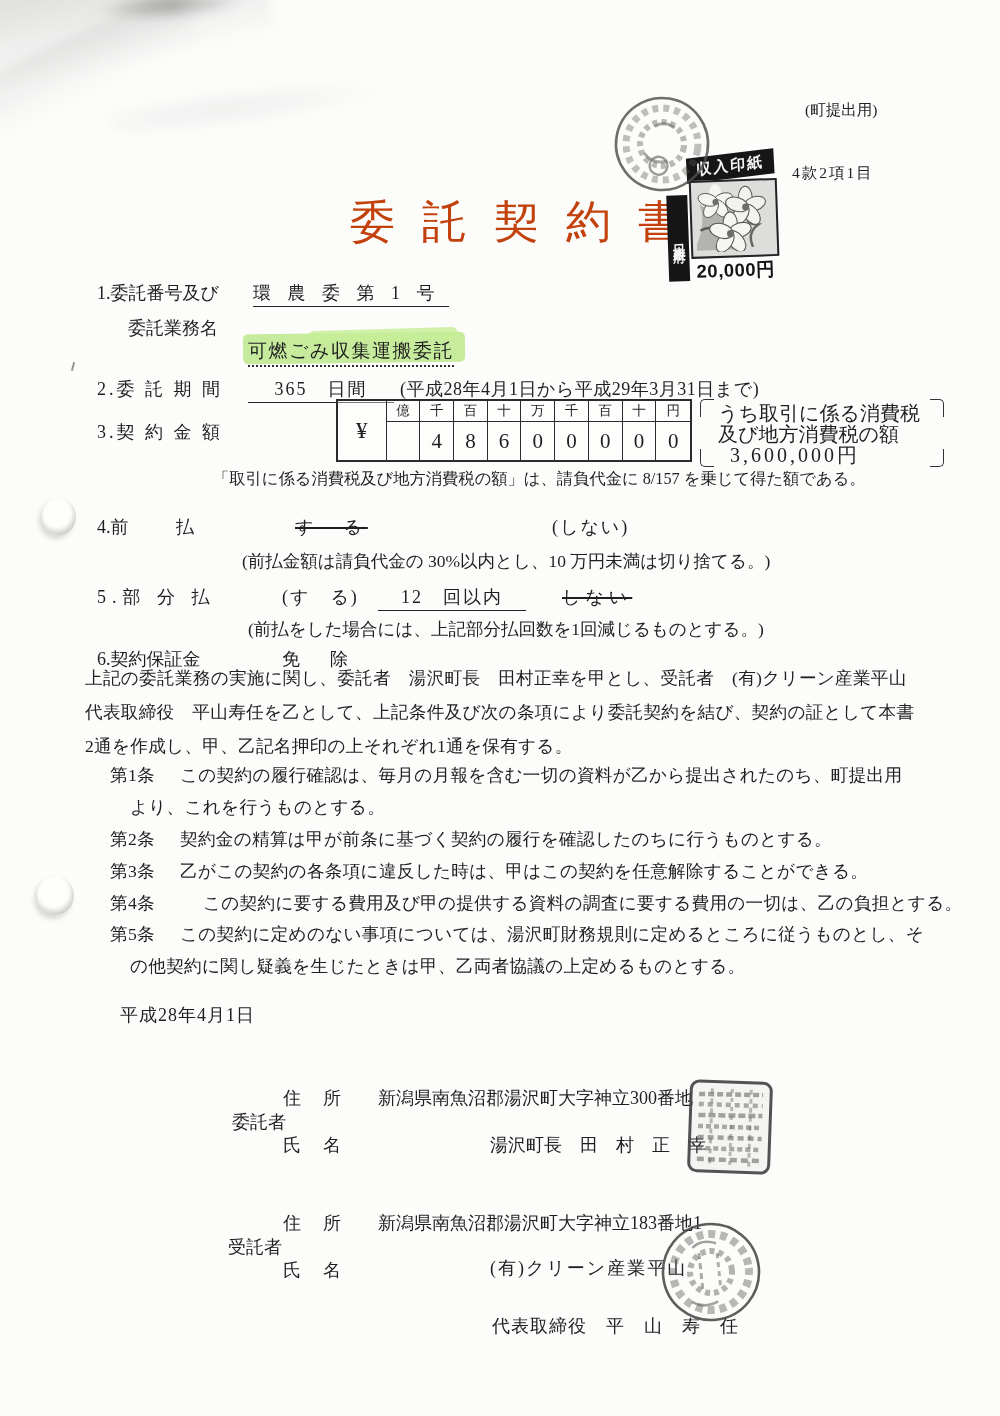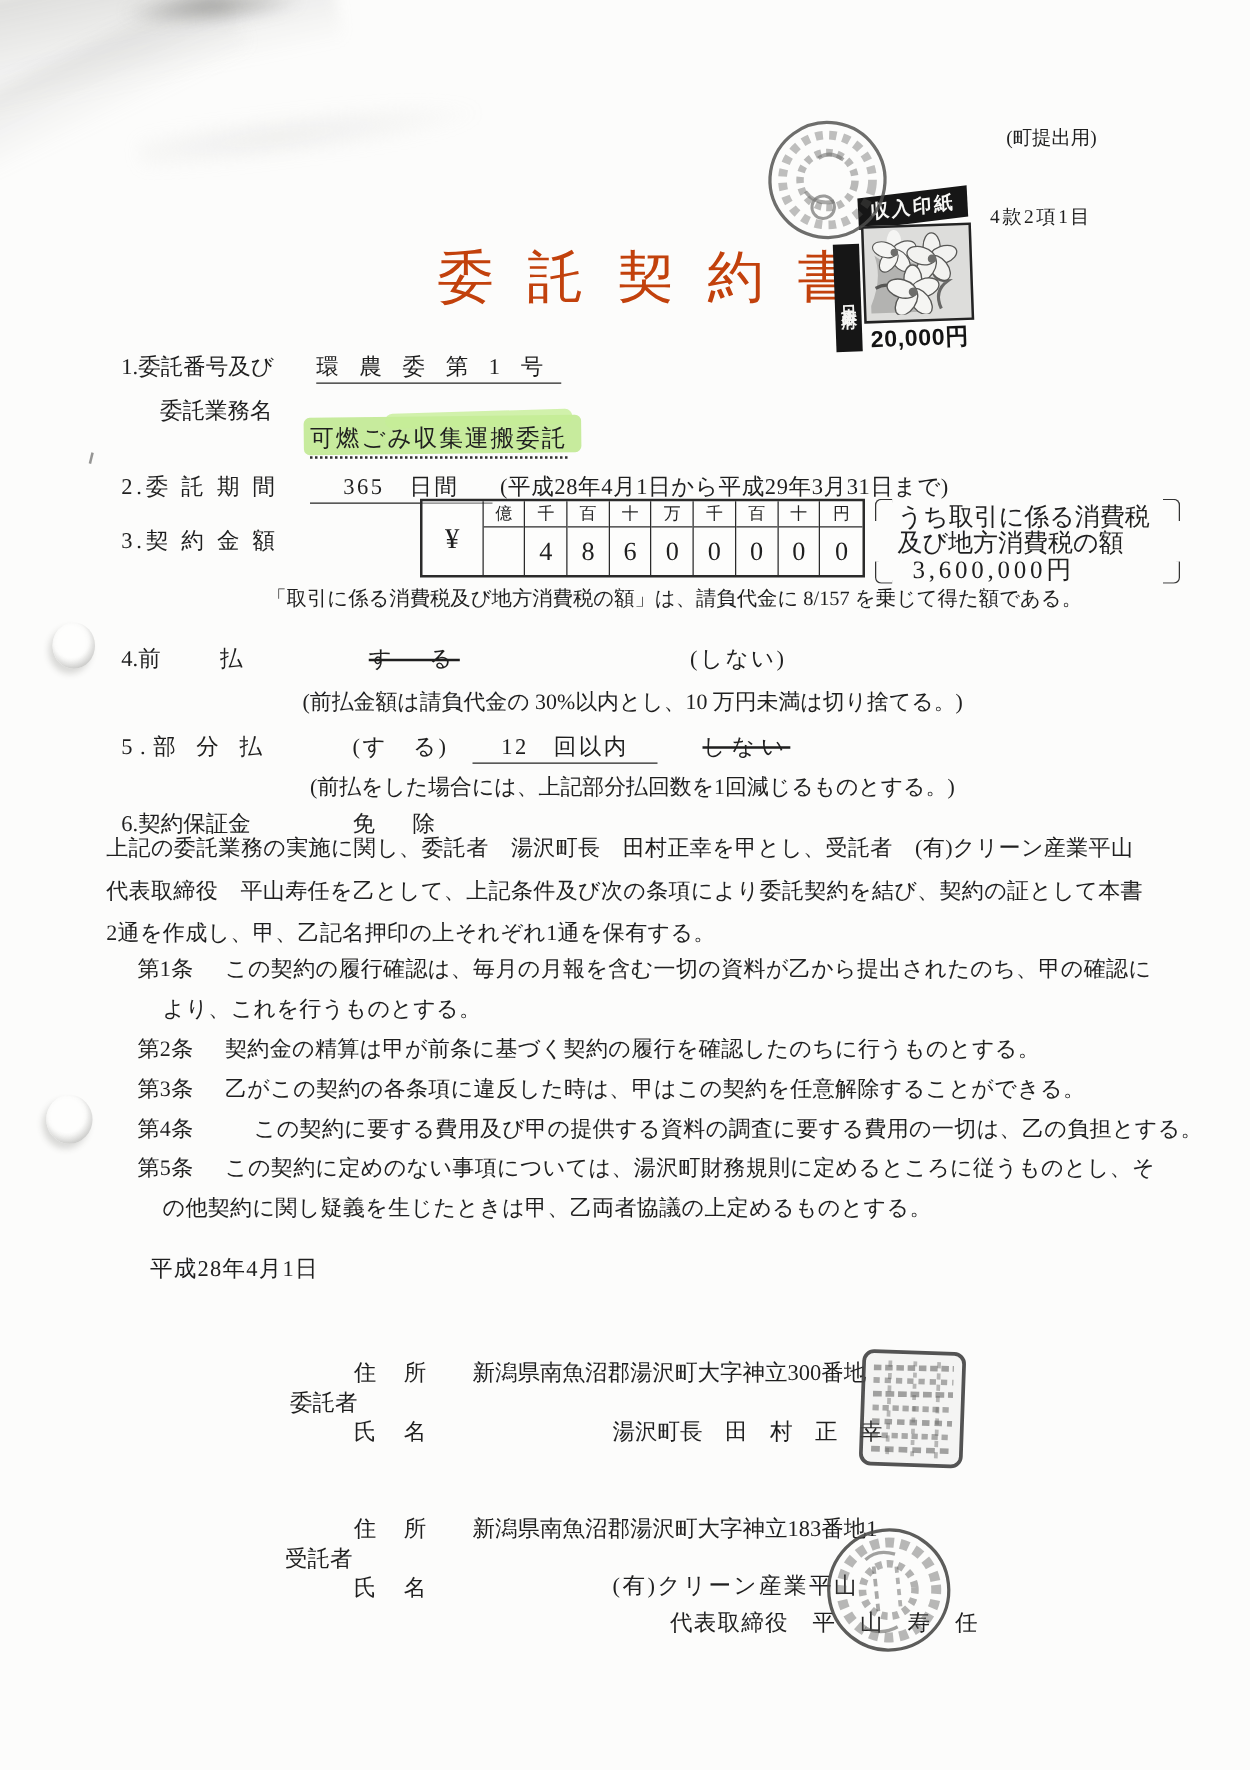--- a/index.html
+++ b/index.html
@@ -230,21 +230,21 @@
 <div class="abs it" style="left:248px;top:617px;font-size:17.5px;">(前払をした場合には、上記部分払回数を1回減じるものとする。)</div>
 
 <div class="abs it" style="left:97px;top:647px;">6.契約保証金</div>
 <div class="abs it" style="left:282px;top:647px;letter-spacing:6px;">免　除</div>
 
 <div class="abs para" style="left:85px;top:666px;">上記の委託業務の実施に関し、委託者　湯沢町長　田村正幸を甲とし、受託者　(有)クリーン産業平山</div>
 <div class="abs para" style="left:85px;top:700px;">代表取締役　平山寿任を乙として、上記条件及び次の条項により委託契約を結び、契約の証として本書</div>
 <div class="abs para" style="left:85px;top:734px;">2通を作成し、甲、乙記名押印の上それぞれ1通を保有する。</div>
 
 <div class="abs para art-no" style="top:763px;">第1条</div>
-<div class="abs para art-text" style="top:763px;">この契約の履行確認は、毎月の月報を含む一切の資料が乙から提出されたのち、甲の確認に</div>
+<div class="abs para art-text" style="top:763px;">この契約の履行確認は、毎月の月報を含む一切の資料が乙から提出されたのち、町提出用</div>
 <div class="abs para art-cont" style="top:795px;">より、これを行うものとする。</div>
 
 <div class="abs para art-no" style="top:827px;">第2条</div>
 <div class="abs para art-text" style="top:827px;">契約金の精算は甲が前条に基づく契約の履行を確認したのちに行うものとする。</div>
 
 <div class="abs para art-no" style="top:859px;">第3条</div>
 <div class="abs para art-text" style="top:859px;">乙がこの契約の各条項に違反した時は、甲はこの契約を任意解除することができる。</div>
 
 <div class="abs para art-no" style="top:891px;">第4条</div>
 <div class="abs para art-text" style="top:891px;margin-left:23px;">この契約に要する費用及び甲の提供する資料の調査に要する費用の一切は、乙の負担とする。</div>
@@ -274,21 +274,21 @@
     <line x1="44" y1="10" x2="44" y2="87" stroke="#4f4f4d" stroke-width="3" stroke-dasharray="4 5" opacity="0.4"></line>
     <line x1="63" y1="10" x2="63" y2="87" stroke="#4f4f4d" stroke-width="3" stroke-dasharray="5 4" opacity="0.4"></line>
   </svg>
 </div>
 
 <div class="abs sig" style="left:283px;top:1211px;letter-spacing:2px;">住　所</div>
 <div class="abs sig" style="left:378px;top:1211px;">新潟県南魚沼郡湯沢町大字神立183番地1</div>
 <div class="abs sig" style="left:228px;top:1235px;">受託者</div>
 <div class="abs sig" style="left:283px;top:1258px;letter-spacing:2px;">氏　名</div>
 <div class="abs sig" style="left:490px;top:1256px;letter-spacing:2px;">(有)クリーン産業平山</div>
-<div class="abs sig" style="left:492px;top:1286px;letter-spacing:1px;margin-left:44px;">代表取締役　平　山　寿　任</div>
+<div class="abs sig" style="left:492px;top:1314px;letter-spacing:1px;">代表取締役　平　山　寿　任</div>
 <div class="abs seal-round">
   <svg width="104" height="104" viewBox="0 0 104 104">
     <circle cx="52" cy="52" r="48" fill="none" stroke="#4c4c4a" stroke-width="2.6"></circle>
     <circle cx="52" cy="52" r="38" fill="none" stroke="#545452" stroke-width="8" stroke-dasharray="7 5" opacity="0.45"></circle>
     <circle cx="52" cy="52" r="21" fill="none" stroke="#585856" stroke-width="6" stroke-dasharray="5 4" opacity="0.5"></circle>
     <line x1="42" y1="32" x2="42" y2="72" stroke="#545452" stroke-width="3" stroke-dasharray="6 4" opacity="0.55"></line>
     <line x1="60" y1="34" x2="60" y2="70" stroke="#545452" stroke-width="3" stroke-dasharray="5 4" opacity="0.5"></line>
     <path d="M30 80 q12 8 26 2" stroke="#545452" stroke-width="2.6" fill="none" opacity="0.6"></path>
     <path d="M36 26 q10 -8 24 -2" stroke="#545452" stroke-width="2.6" fill="none" opacity="0.6"></path>
   </svg>

